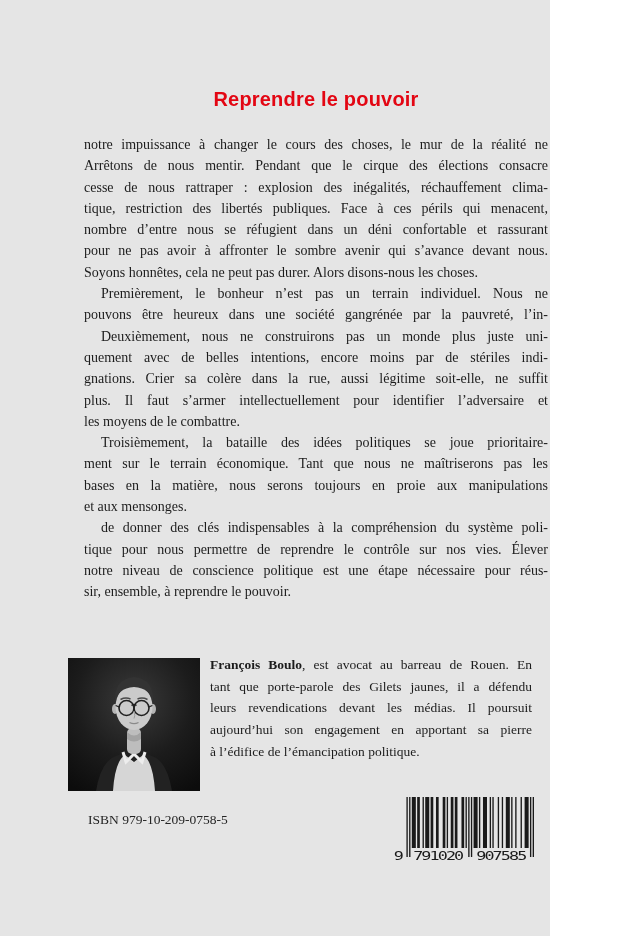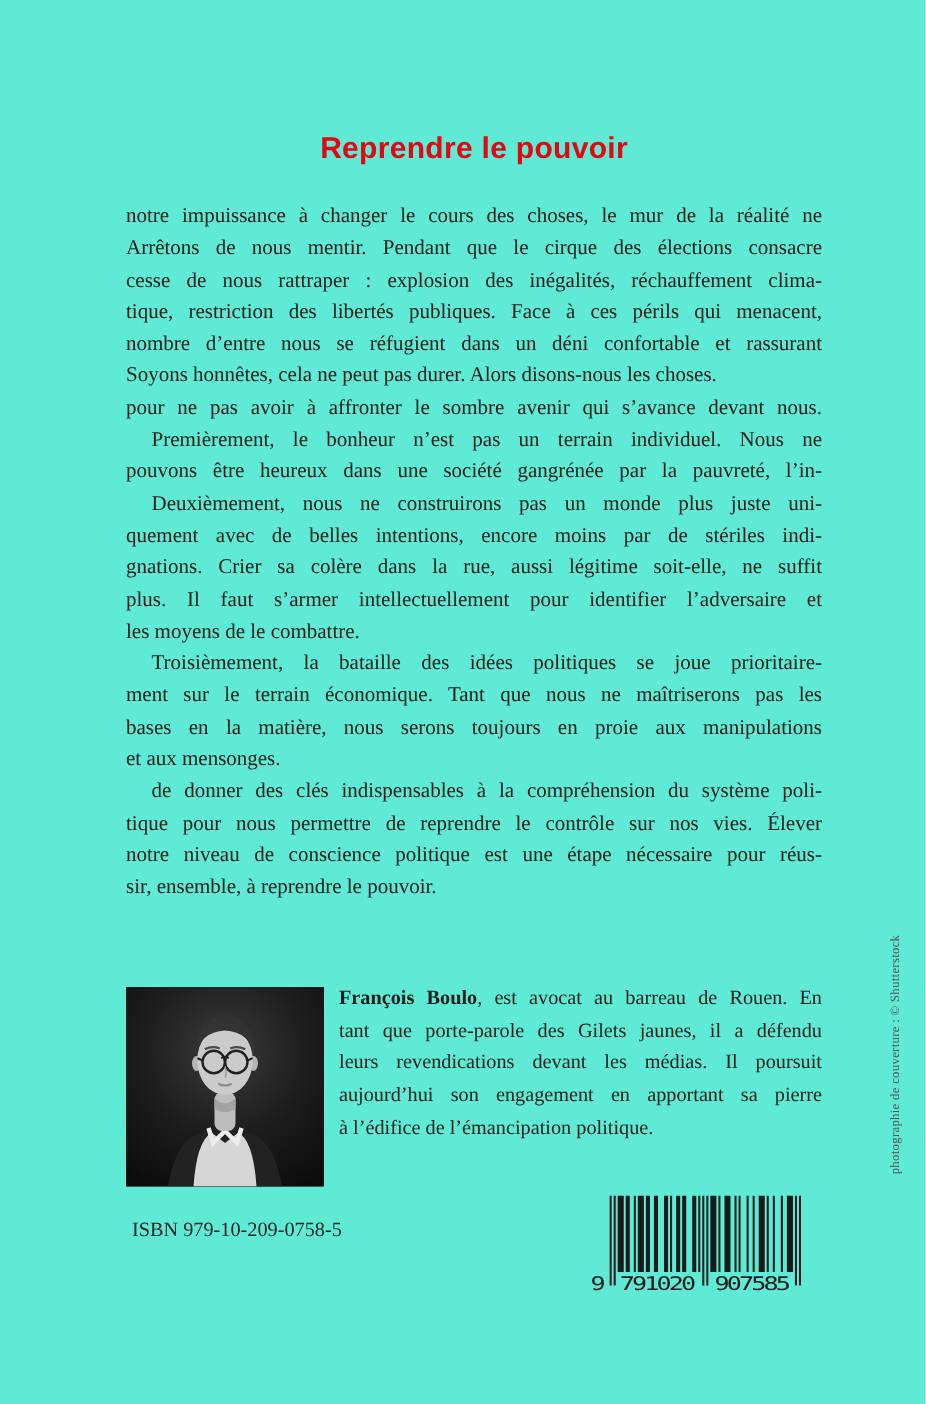--- a/index.html
+++ b/index.html
@@ -1,20 +1,20 @@
 <!DOCTYPE html>
 <html lang="fr"><head>
 <meta charset="utf-8">
 <style>
   html, body { margin: 0; padding: 0; background: #ffffff; }
   .page {
     position: relative;
-    width: 617px;
+    width: 550px;
     height: 936px;
-    background: #5eead4;
+    background: #e5e5e5;
     font-family: "Liberation Serif", serif;
     color: #1c1c1c;
     overflow: hidden;
   }
   .title {
     position: absolute;
     top: 88px;
     left: 84px;
     width: 464px;
     text-align: center;
@@ -33,21 +33,21 @@
   }
   .line {
     text-align: justify;
     text-align-last: justify;
     overflow: hidden;
   }
   .line.last { text-align-last: left; }
   .para.indent .line:first-child { text-indent: 17px; }
   .author {
     position: absolute;
-    left: 84px;
+    left: 68px;
     top: 658px;
     width: 464px;
     display: flex;
   }
   .photo {
     width: 132px;
     height: 133px;
     flex: none;
     background: #141414;
   }
@@ -95,22 +95,22 @@
 
   <div class="title" style="color: rgb(227, 6, 19);">Reprendre le pouvoir</div>
 
   <div class="body-text" id="body-text">
       <div class="para">
         <div class="line">notre impuissance à changer le cours des choses, le mur de la réalité ne</div>
         <div class="line">Arrêtons de nous mentir. Pendant que le cirque des élections consacre</div>
         <div class="line">cesse de nous rattraper : explosion des inégalités, réchauffement clima-</div>
         <div class="line">tique, restriction des libertés publiques. Face à ces périls qui menacent,</div>
         <div class="line">nombre d’entre nous se réfugient dans un déni confortable et rassurant</div>
+        <div class="line">pour ne pas avoir à affronter le sombre avenir qui s’avance devant nous.</div>
         <div class="line last">Soyons honnêtes, cela ne peut pas durer. Alors disons-nous les choses.</div>
-        <div class="line">pour ne pas avoir à affronter le sombre avenir qui s’avance devant nous.</div>
       </div>
       <div class="para indent">
         <div class="line">Premièrement, le bonheur n’est pas un terrain individuel. Nous ne</div>
         <div class="line">pouvons être heureux dans une société gangrénée par la pauvreté, l’in-</div>
       </div>
       <div class="para indent">
         <div class="line">Deuxièmement, nous ne construirons pas un monde plus juste uni-</div>
         <div class="line">quement avec de belles intentions, encore moins par de stériles indi-</div>
         <div class="line">gnations. Crier sa colère dans la rue, aussi légitime soit-elle, ne suffit</div>
         <div class="line">plus. Il faut s’armer intellectuellement pour identifier l’adversaire et</div>

